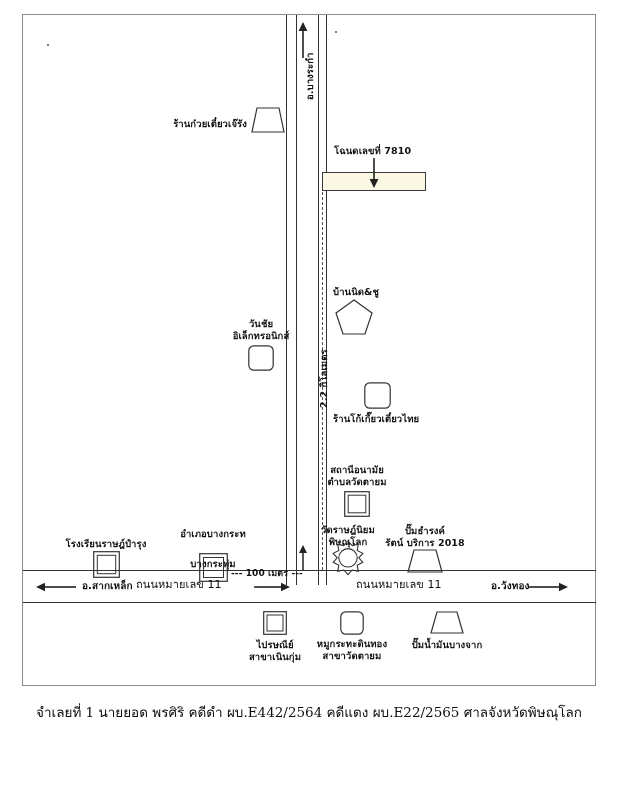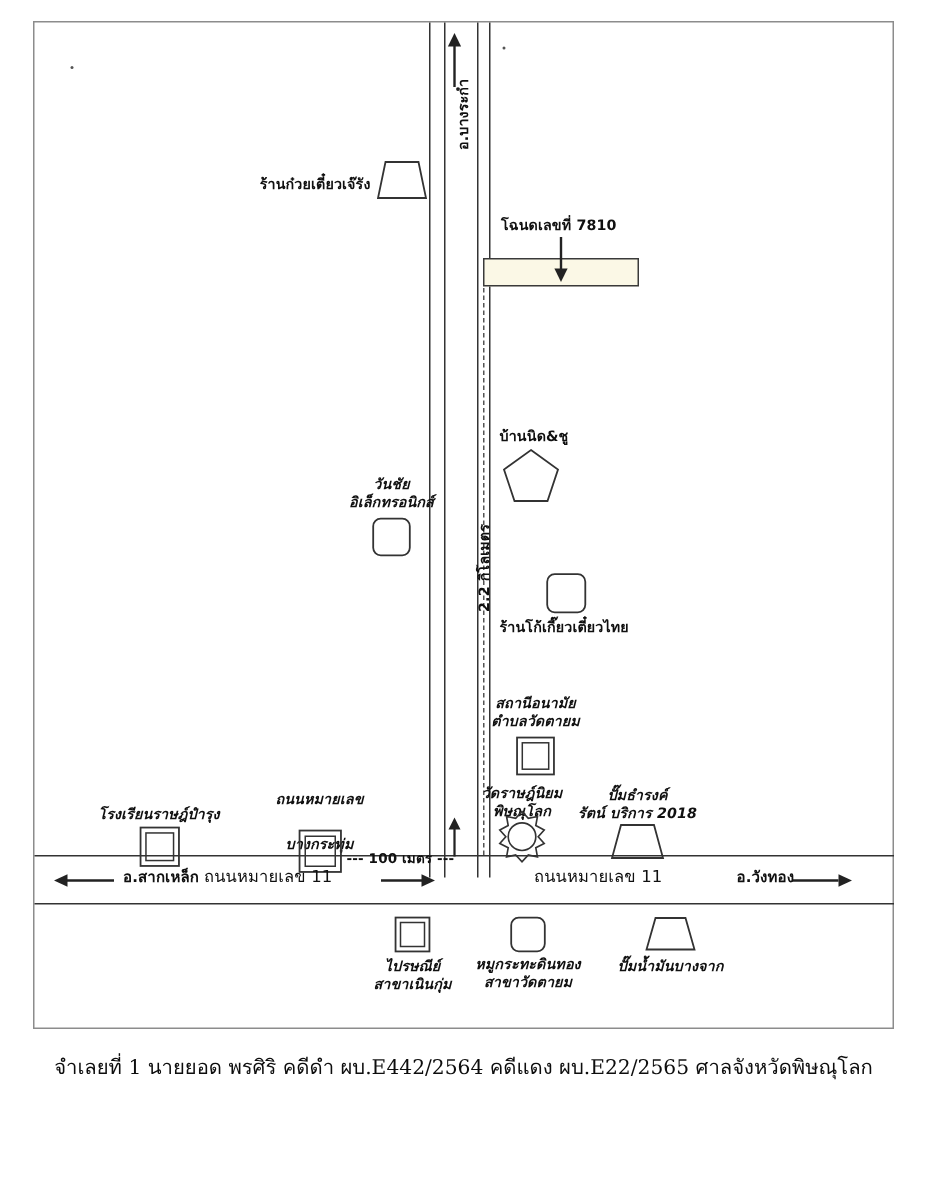--- a/index.html
+++ b/index.html
@@ -38,21 +38,21 @@
   
   .lbl {
     position: absolute;
     font-size: 9.5px;
     line-height: 11.5px;
     color: #101010;
     white-space: nowrap;
     font-weight: 600;
     letter-spacing: .1px;
   }
-  .lbl.ctr { text-align: right; transform: translateX(-50%); font-style: italic; }
+  .lbl.ctr { text-align: right; transform: translateX(-50%); }
   .lbl.rgt { text-align: right; transform: translateX(-100%); }
   .lbl.vert {
     transform-origin: 0 0;
     transform: rotate(-90deg);
   }
   .lbl.big { font-size: 11px; font-weight: 400; }
   
   .bldg { position: absolute; }
   .bldg svg { display: block; overflow: visible; }
   
@@ -205,21 +205,21 @@
   </div>
 
   <div class="lbl ctr" style="left:106px; top:538px;">โรงเรียนราษฎ์ปำรุง</div>
   <div class="bldg" style="left:93px; top:551px;">
     <svg width="27" height="27" viewBox="0 0 27 27">
       <rect x="0.7" y="0.7" width="25.6" height="25.6" fill="none" stroke="#333" stroke-width="1.2"></rect>
       <rect x="4.3" y="4.3" width="18.4" height="18.4" fill="none" stroke="#333" stroke-width="1"></rect>
     </svg>
   </div>
 
-  <div class="lbl ctr" style="left:213px; top:528px;">ถนนหมายเลข</div>
+  <div class="lbl ctr" style="left:213px; top:528px;">อำเภอบางกระท</div>
   <div class="lbl ctr" style="left:213px; top:558px;">บางกระทุ่ม</div>
   <div class="bldg" style="left:199px; top:553px;">
     <svg width="29" height="29" viewBox="0 0 29 29">
       <rect x="0.7" y="0.7" width="27.6" height="27.6" fill="none" stroke="#333" stroke-width="1.2"></rect>
       <rect x="4.5" y="4.5" width="20" height="20" fill="none" stroke="#333" stroke-width="1"></rect>
     </svg>
   </div>
 
   <div class="lbl" style="left:231px; top:568px; font-size:9px;">--- 100 เมตร ---</div>
 

